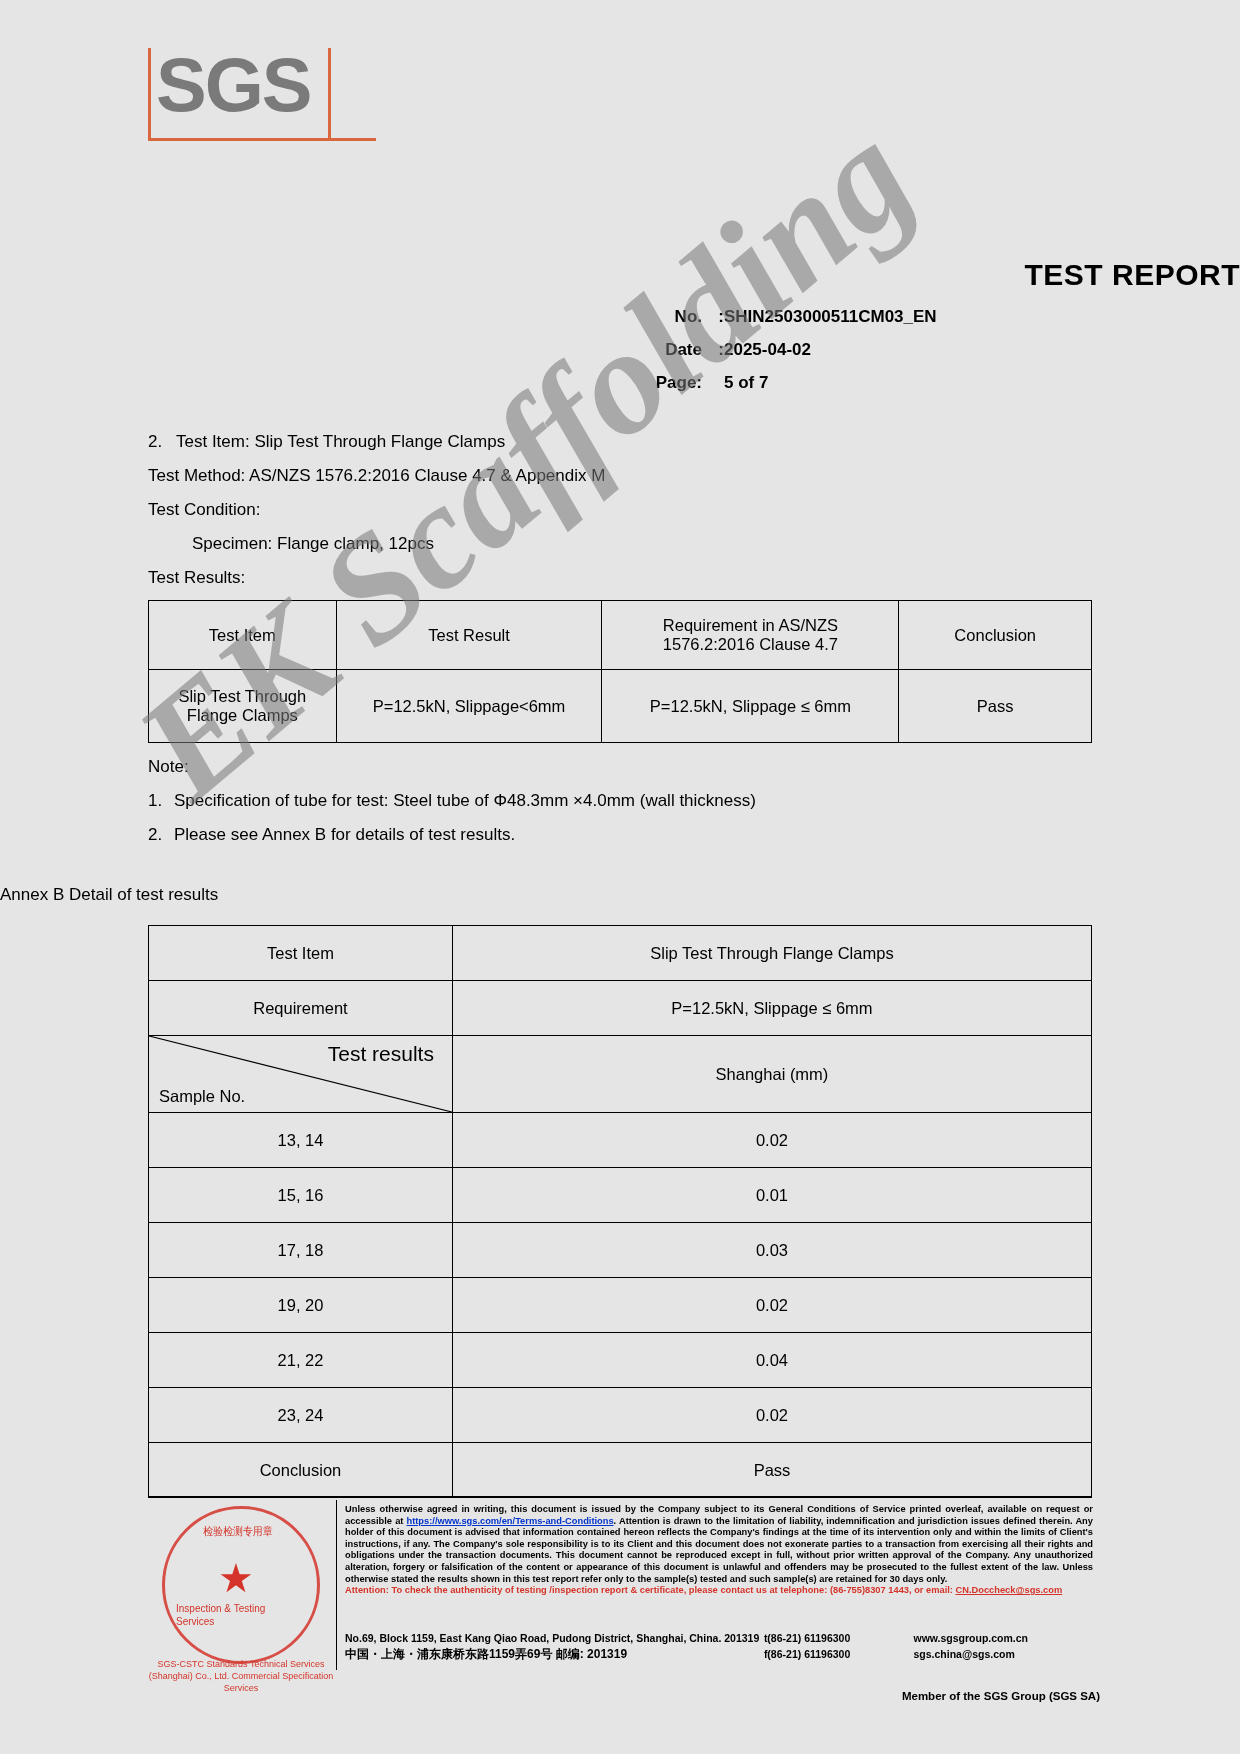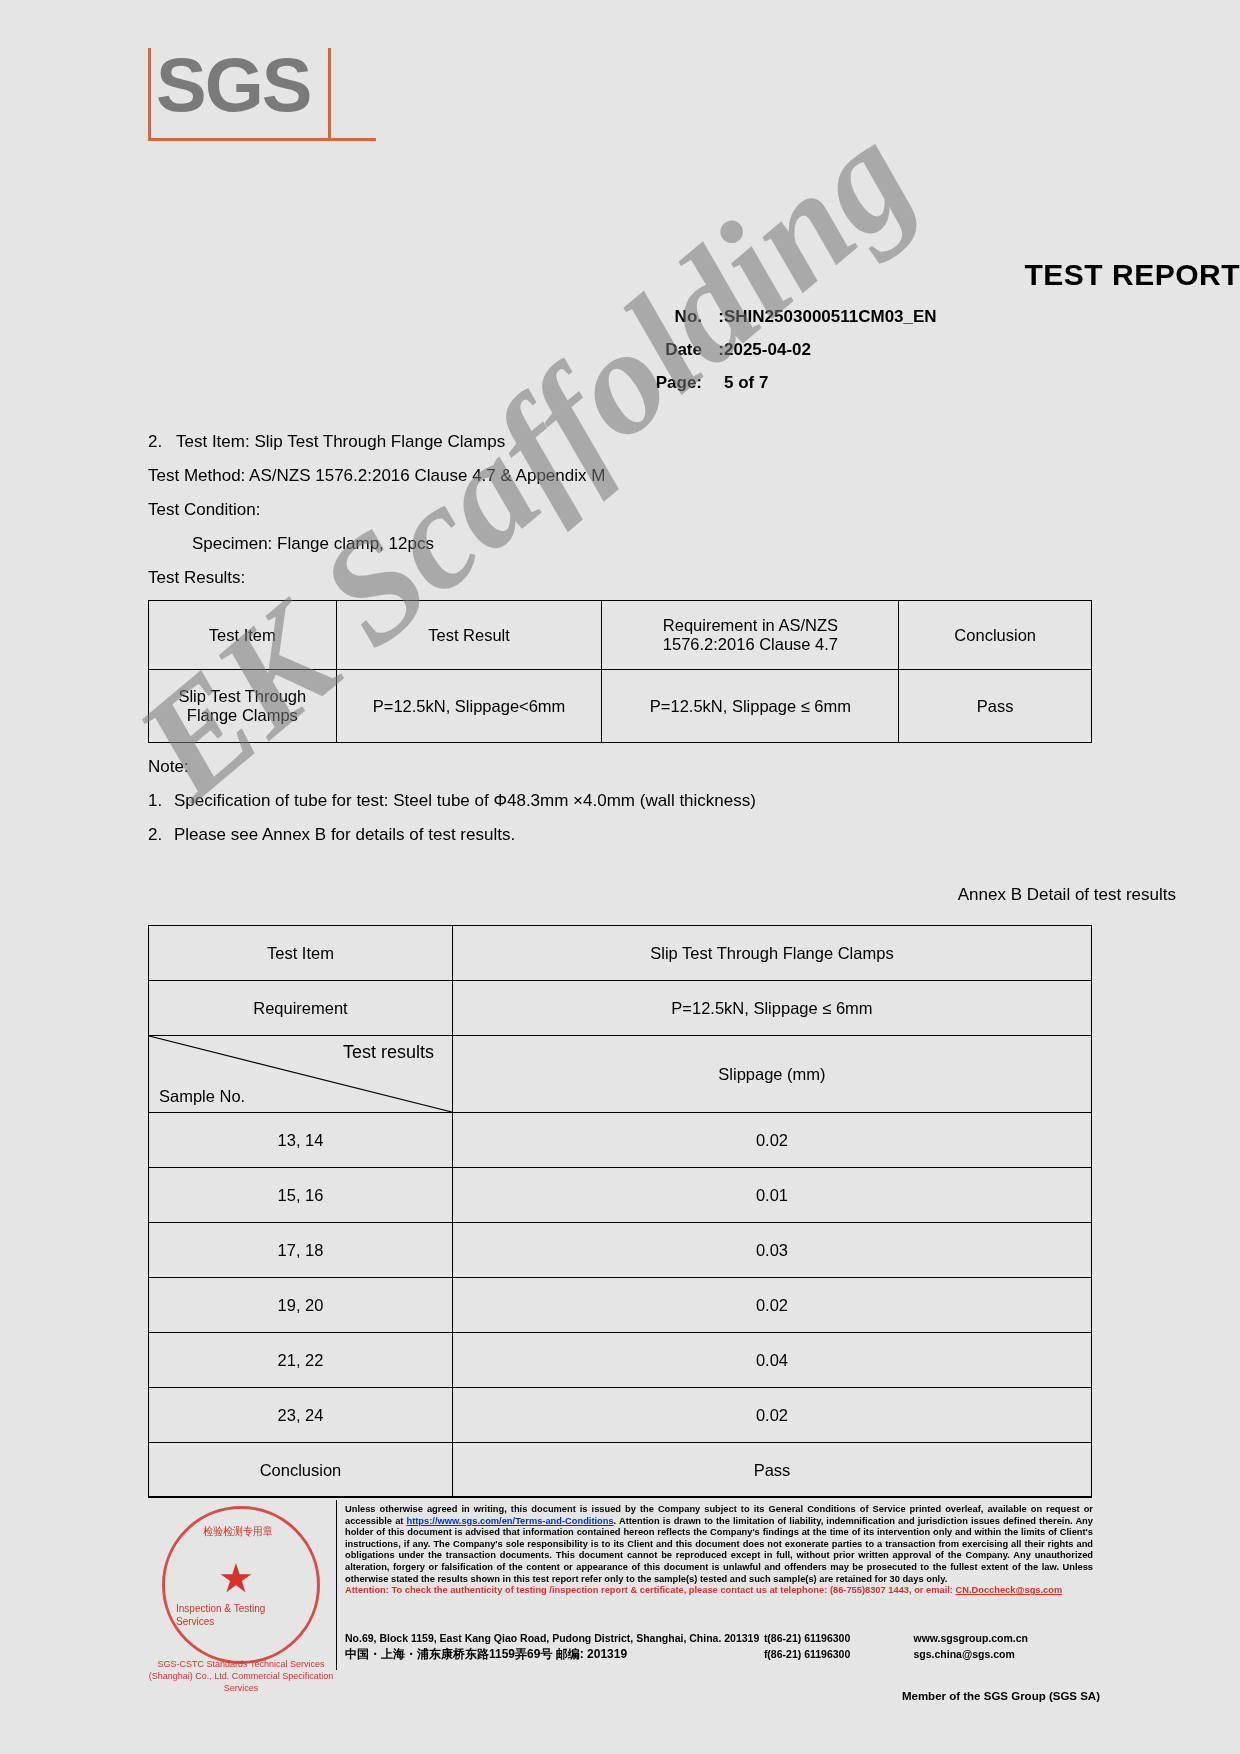--- a/index.html
+++ b/index.html
@@ -155,21 +155,21 @@
     font-size: 17px;
     line-height: 34px;
   }
   .note .num { display: inline-block; width: 26px; }
 
   .annexTitle {
     position: absolute;
     left: 0;
     top: 885px;
     width: 1176px;
-    text-align: right;
+    text-align: left;
     font-size: 17px;
   }
 
   .tbl2 {
     position: absolute;
     left: 148px;
     top: 925px;
     width: 944px;
   }
   .tbl2 td { height: 42px; }
@@ -181,21 +181,21 @@
     padding: 0 !important;
   }
   .splitcell .diag {
     position: absolute;
     left: 0; top: 0; width: 100%; height: 100%;
   }
   .splitcell .tr-label {
     position: absolute;
     right: 18px;
     top: 6px;
-    font-size: 18px;
+    font-size: 21px;
     text-align: center;
   }
   .splitcell .sn-label {
     position: absolute;
     left: 10px;
     bottom: 6px;
     font-size: 16.5px;
   }
 
   
@@ -389,21 +389,21 @@
       <td class="c2">P=12.5kN, Slippage ≤ 6mm</td>
     </tr>
     <tr>
       <td class="c1 splitcell">
         <svg class="diag" viewBox="0 0 300 76" preserveAspectRatio="none">
           <line x1="0" y1="0" x2="300" y2="76" stroke="#000" stroke-width="1.2"></line>
         </svg>
         <span class="tr-label">Test results</span>
         <span class="sn-label">Sample No.</span>
       </td>
-      <td class="c2">Slippage (mm)</td>
+      <td class="c2">Shanghai (mm)</td>
     </tr>
     <tr>
       <td class="c1">13, 14</td>
       <td class="c2">0.02</td>
     </tr>
     <tr>
       <td class="c1">15, 16</td>
       <td class="c2">0.01</td>
     </tr>
     <tr>

